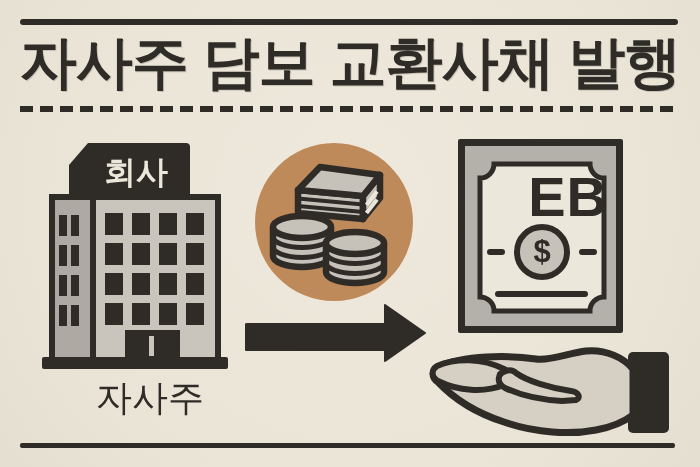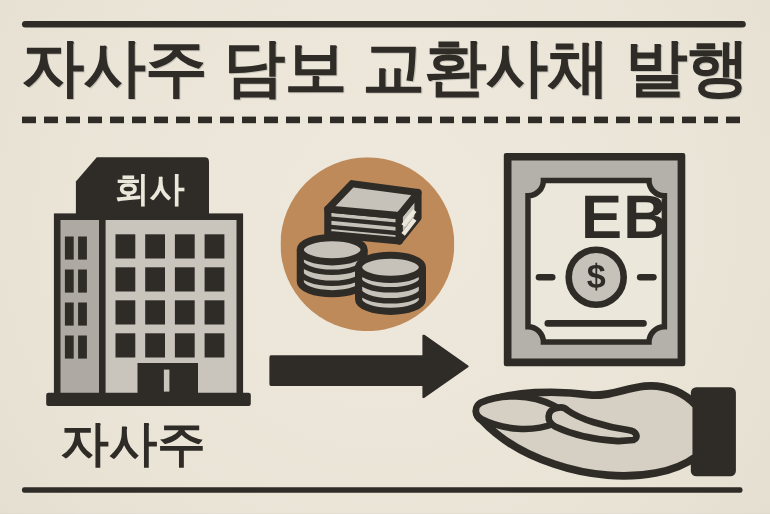--- a/index.html
+++ b/index.html
@@ -18,22 +18,22 @@
     text-shadow:1px 1px 0 rgba(0,0,0,0.15);
   }
   #dashed-rule{
     left:20px;top:106px;width:658px;height:6px;
     background:repeating-linear-gradient(90deg,#2f2c28 0 13px,transparent 13px 20px);
   }
   #bottom-rule{left:20px;top:443px;width:655px;height:5px;border-radius:2px;}
   
   #building-svg{left:40px;top:140px;}
   #building-caption{
-    left:55px;top:374px;width:190px;
-    font-size:44px;font-weight:700;color:#2f2c28;
+    left:55px;top:374px;width:190px;text-align:center;
+    font-size:36px;font-weight:400;color:#2f2c28;
   }
   
   #money-svg{left:255px;top:143px;}
   
   #arrow-svg{left:245px;top:304px;}
   
   #certificate{
     left:458px;top:139px;width:165px;height:194px;
     background:#b4b0aa;border:7px solid #2f2c28;border-radius:2px;box-sizing:border-box;
   }

